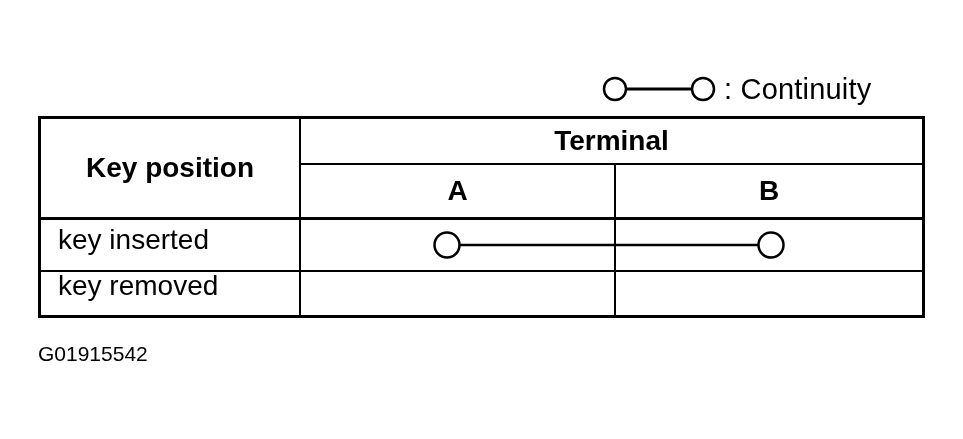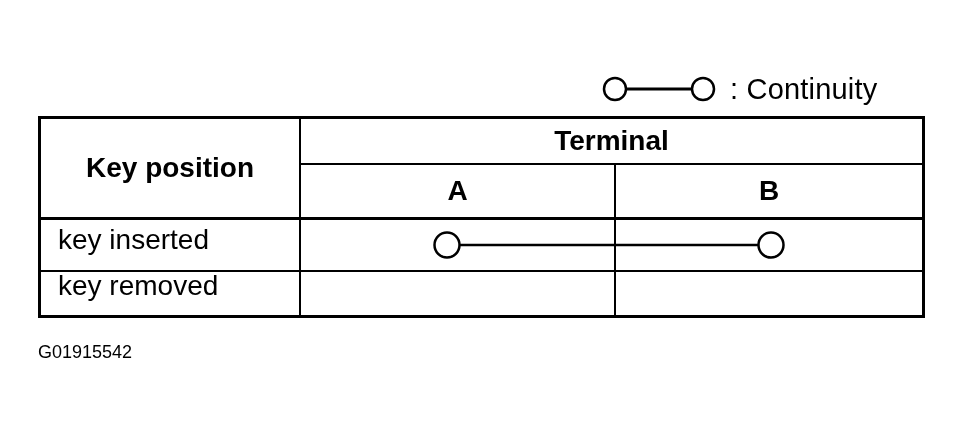--- a/index.html
+++ b/index.html
@@ -1,24 +1,24 @@
 <!DOCTYPE html>
 <html><head>
 <meta charset="utf-8">
 <style>
   html, body { margin:0; padding:0; background:#ffffff; }
   body { width:963px; height:439px; position:relative; overflow:hidden; font-family:"Liberation Sans", sans-serif; color:#000; }
   .legend { position:absolute; left:602px; top:72px; height:34px; display:flex; align-items:center; }
   .legend svg { display:block; }
-  .legend-text { font-size:29px; margin-left:14px; letter-spacing:0.2px; }
+  .legend-text { font-size:29px; margin-left:8px; letter-spacing:0.2px; }
   .tbl { position:absolute; left:38px; top:116px; width:887px; height:202px; }
   .line { position:absolute; background:#000; }
   .cell-text { position:absolute; display:flex; align-items:center; font-size:28px; }
   .bold { font-weight:bold; }
-  .code { position:absolute; left:38px; top:342px; font-size:18px; }
+  .code { position:absolute; left:38px; top:342px; font-size:21px; }
 </style>
 </head>
 <body>
 
 <div class="legend">
   <svg width="114" height="30" viewBox="0 0 114 30">
     <circle cx="13" cy="15" r="11" fill="#fff" stroke="#000" stroke-width="2.5"></circle>
     <line x1="24" y1="15" x2="90" y2="15" stroke="#000" stroke-width="3"></line>
     <circle cx="101" cy="15" r="11" fill="#fff" stroke="#000" stroke-width="2.5"></circle>
   </svg>

